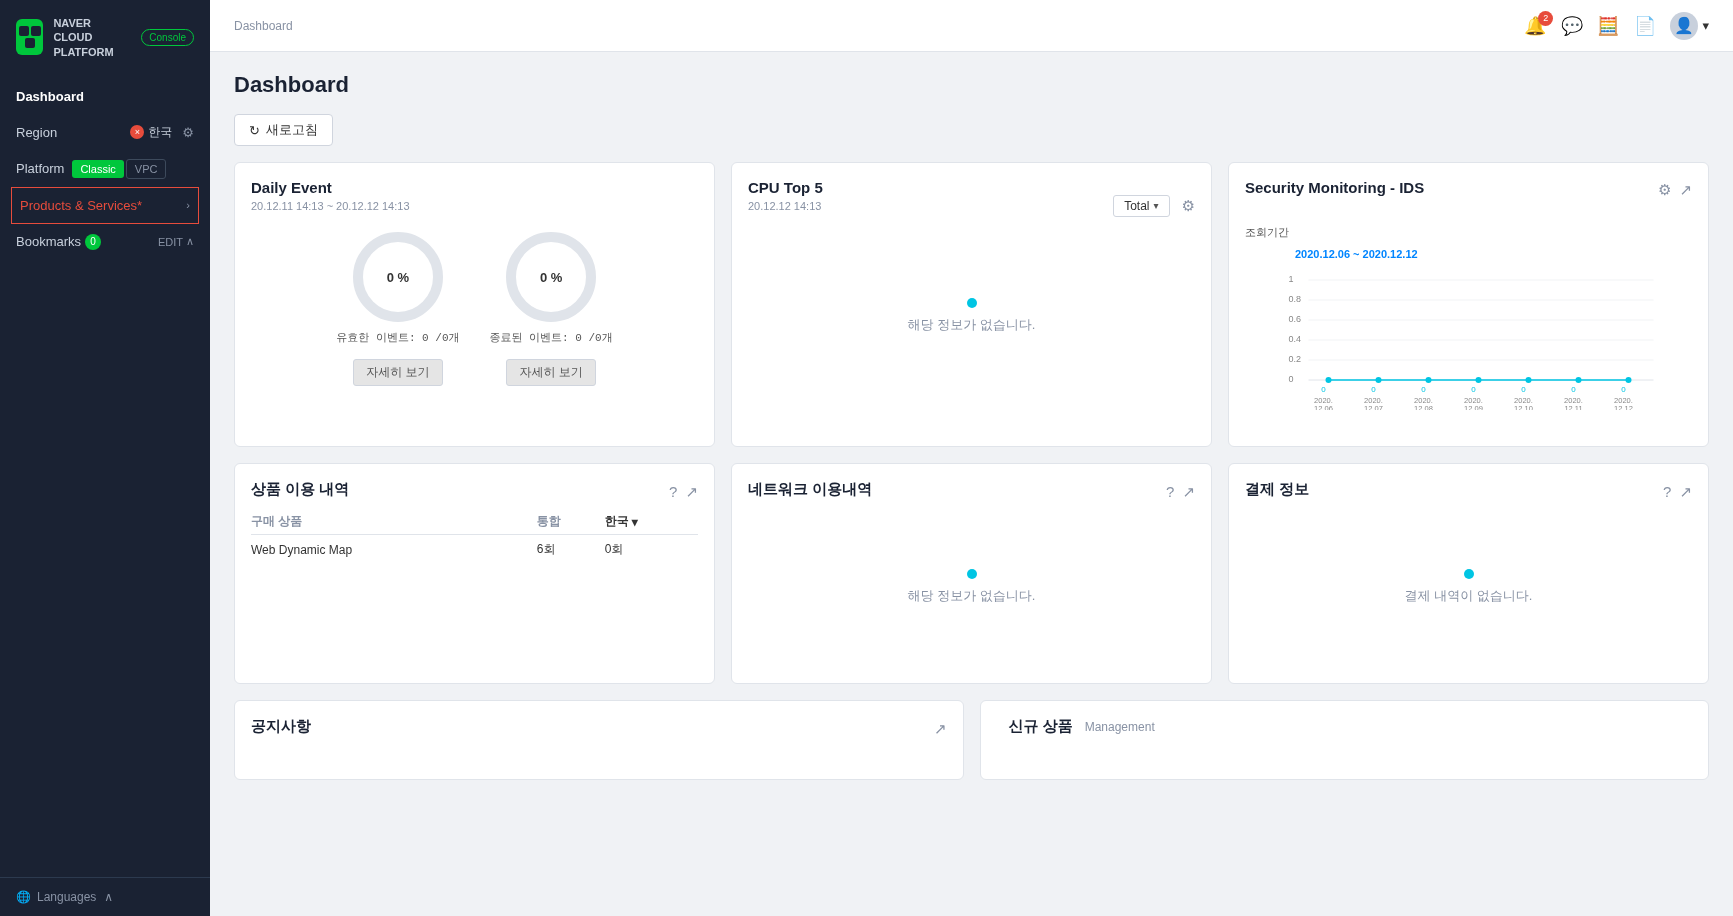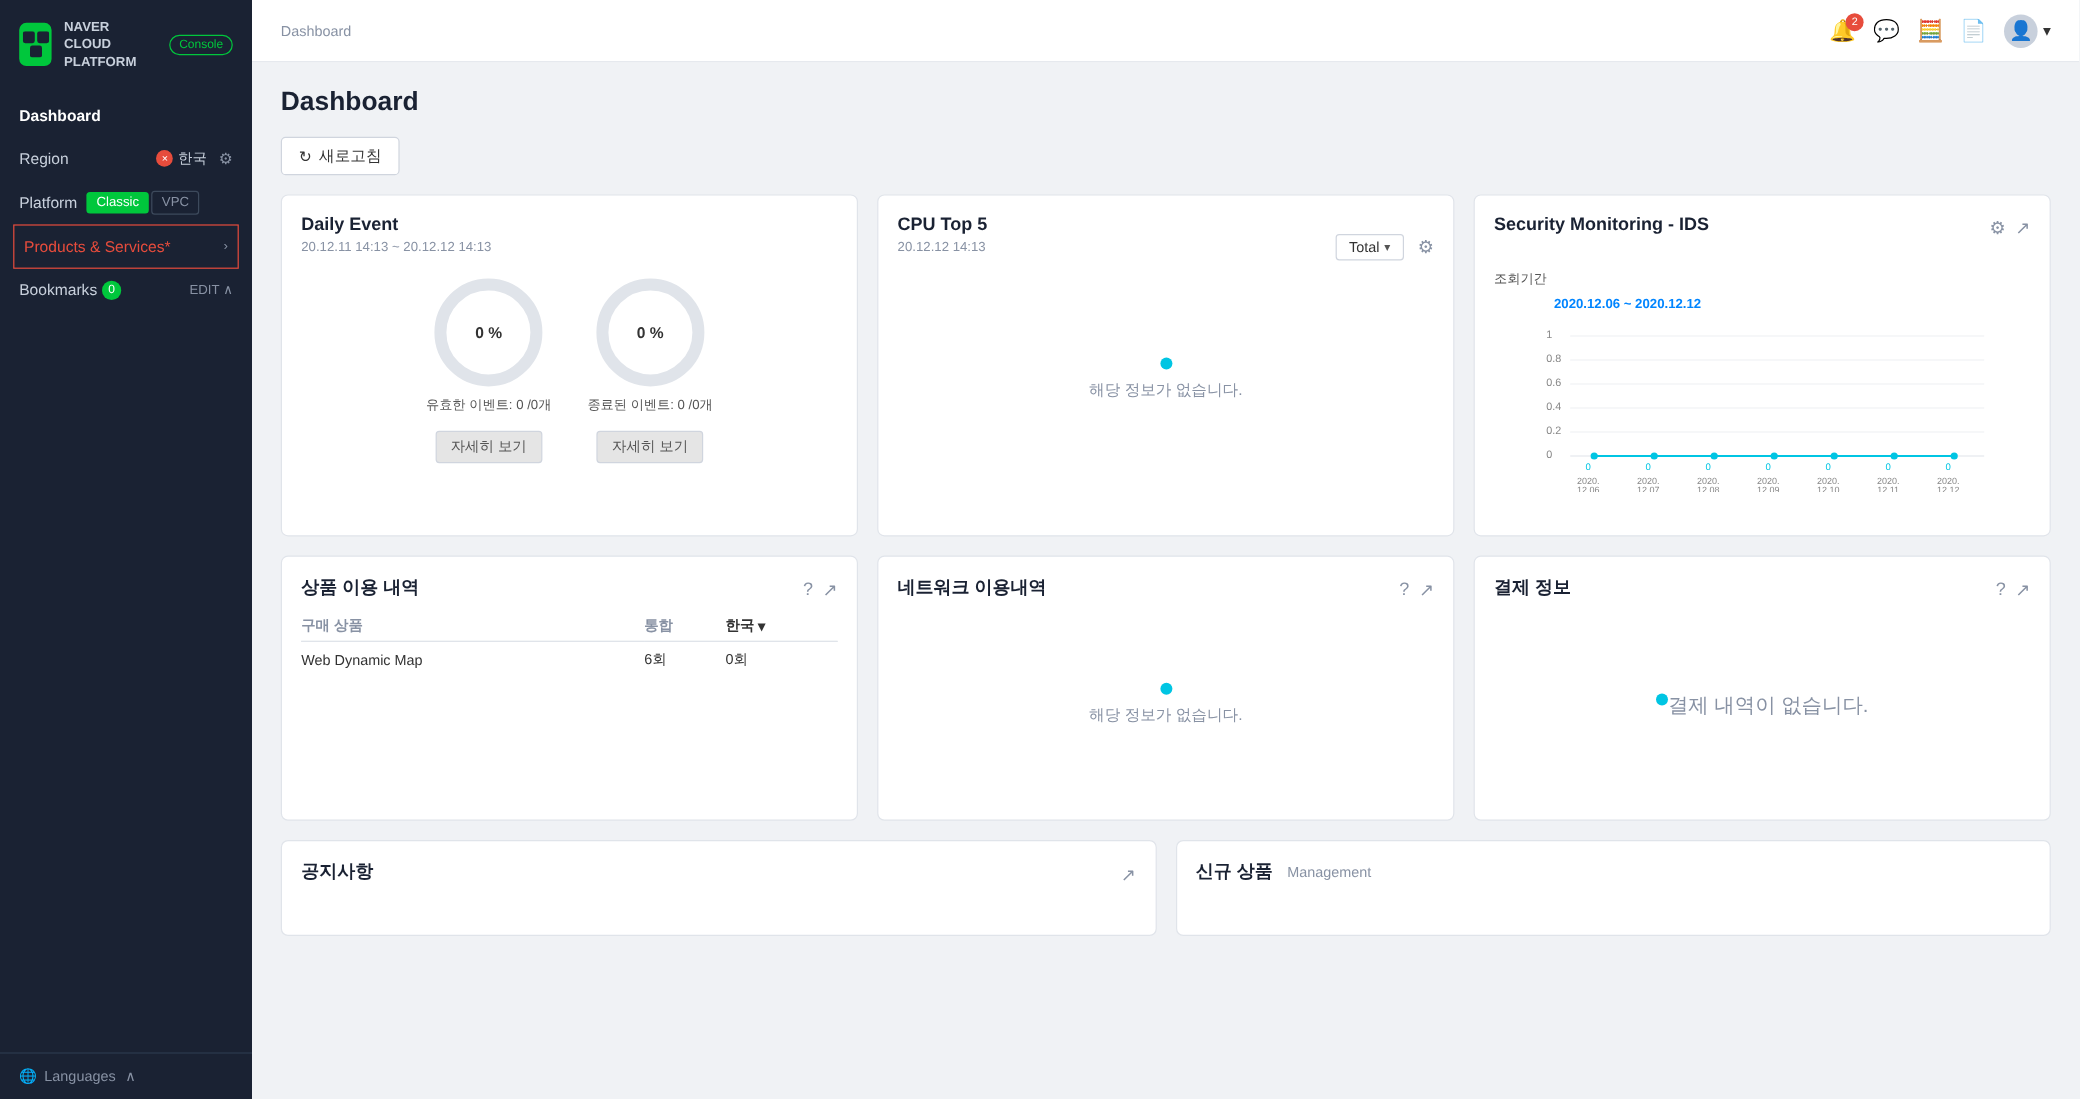--- a/index.html
+++ b/index.html
@@ -349,20 +349,21 @@
       align-items: center;
       justify-content: center;
       font-size: 13px;
       color: #333;
       font-weight: bold;
     }
     .event-label {
       font-size: 11px;
       color: #555;
       text-align: center;
+      font-family: Liberation Mono, monospace;
     }
     .detail-btn {
       margin-top: 6px;
       border: 1px solid #d0d5de;
       background: #e5e5e5;
       border-radius: 3px;
       padding: 4px 12px;
       font-size: 12px;
       color: #555;
       cursor: pointer;
@@ -450,26 +451,26 @@
     .network-dot {
       width: 10px; height: 10px;
       border-radius: 50%;
       background: #00c5e3;
       margin-bottom: 8px;
     }
 
     
     .payment-body {
       display: flex;
-      flex-direction: row;
+      flex-direction: column;
       align-items: center;
       justify-content: center;
       min-height: 160px;
       color: #8892a4;
-      font-size: 17px;
+      font-size: 13px;
     }
     .payment-dot {
       width: 10px; height: 10px;
       border-radius: 50%;
       background: #00c5e3;
       margin-bottom: 8px;
     }
 
     
     .notice-card {
@@ -478,20 +479,21 @@
       border: 1px solid #e0e4ea;
       padding: 16px;
       min-height: 80px;
     }
 
     
     .new-product-title {
       font-size: 15px;
       font-weight: bold;
       color: #1a2233;
+      margin-left: 12px;
     }
     .new-product-sub {
       font-size: 12px;
       color: #8892a4;
       margin-left: 6px;
     }
 
     .bottom-grid {
       display: grid;
       grid-template-columns: 1fr 1fr;

